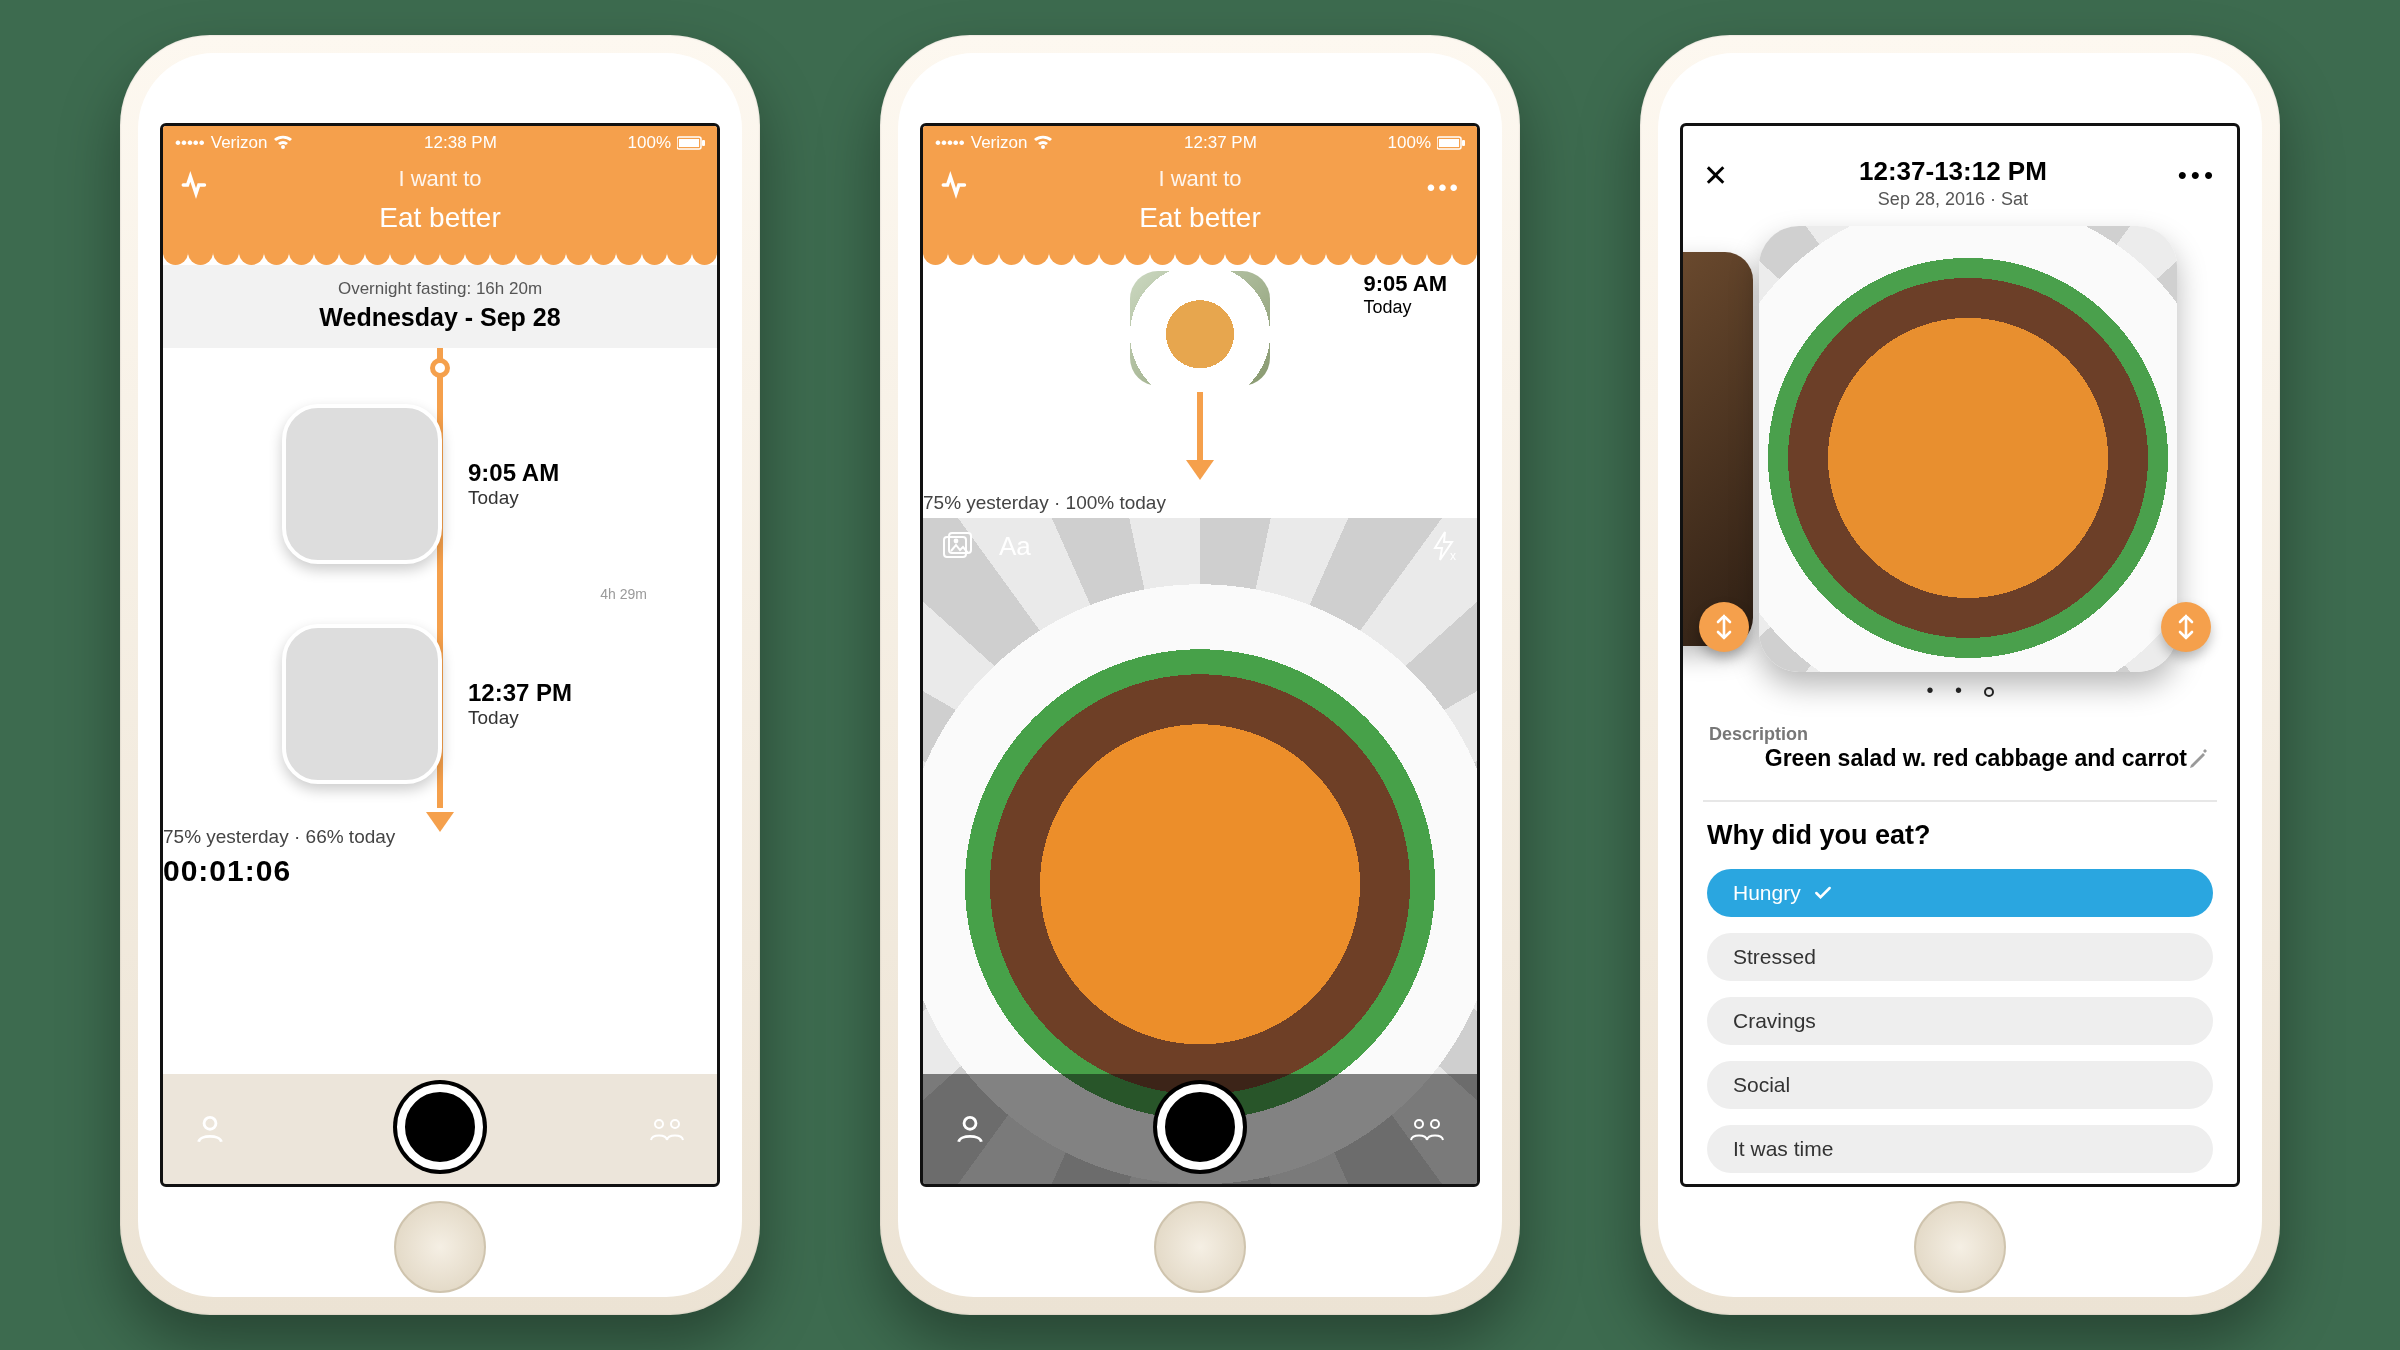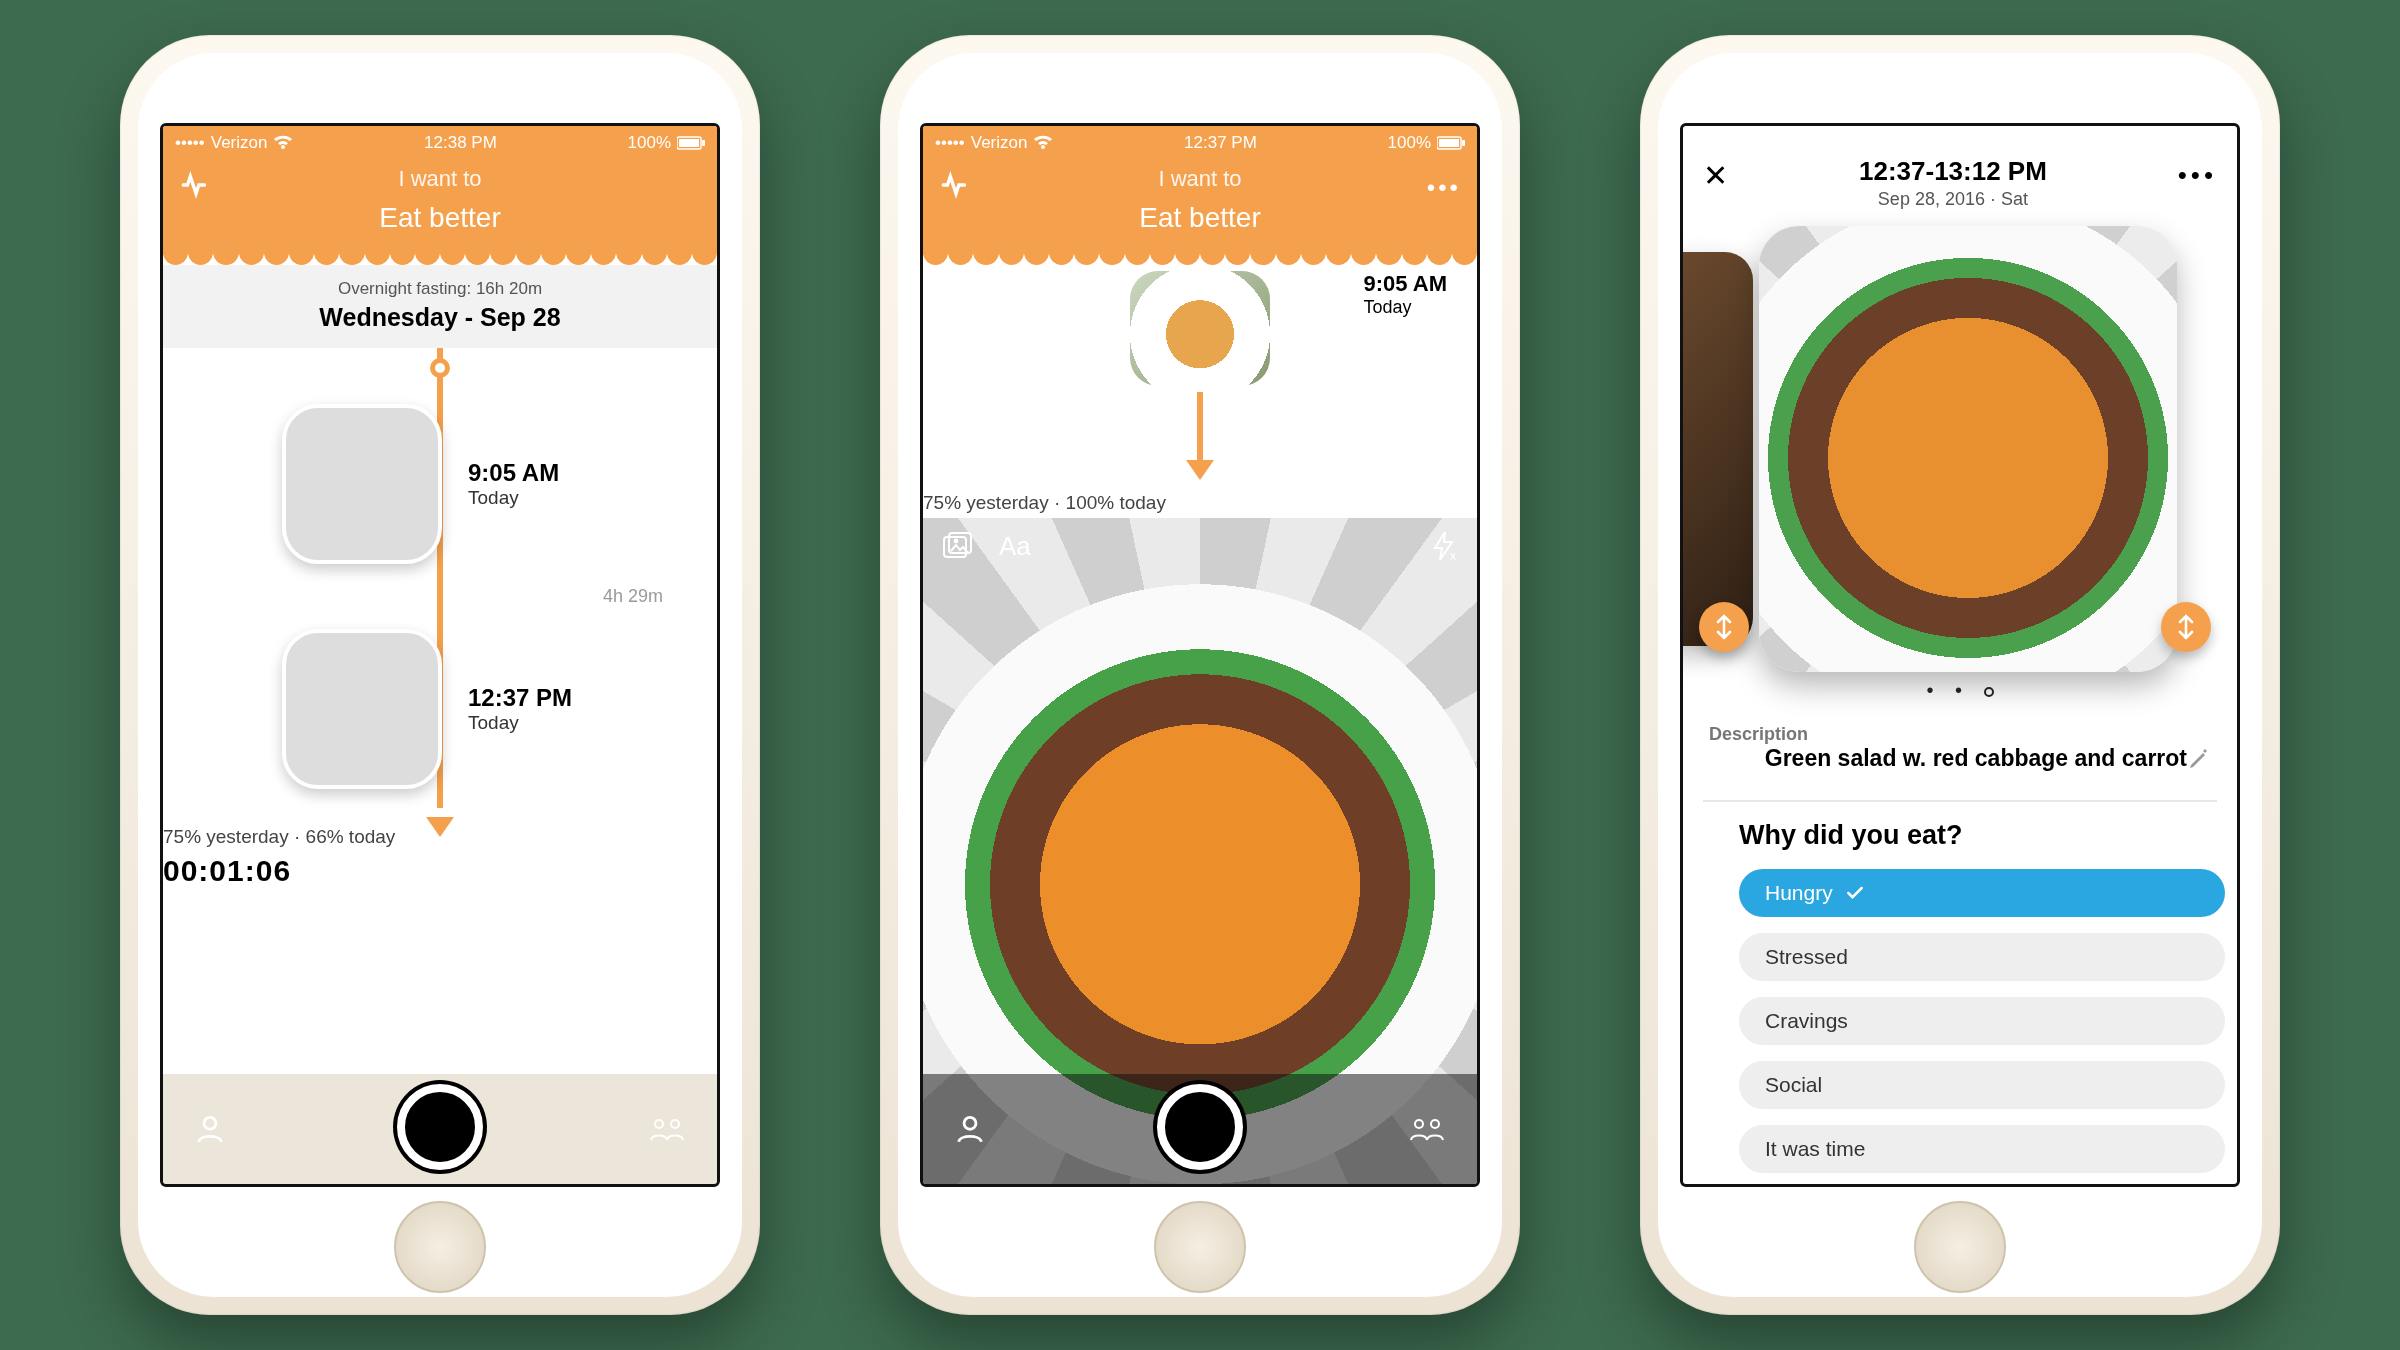--- a/index.html
+++ b/index.html
@@ -72,21 +72,21 @@
   .info-strip .fast { font-size:17px; color:#555; }
   .info-strip .date { font-size:25px; font-weight:700; margin-top:4px; }
   .timeline { position:relative; padding: 18px 0 8px; }
   .vline { position:absolute; left:50%; top:0; bottom:0; width:6px; background:#f5a04c; transform:translateX(-50%); }
   .dot { position:absolute; left:50%; top:10px; width:20px;height:20px;border-radius:50%;background:#fff;border:5px solid #f5a04c; transform:translateX(-50%);}
   .meal { display:flex; align-items:center; justify-content:center; gap:26px; margin:28px 0; position:relative; z-index:2;}
   .meal .thumb { width:160px;height:160px;border-radius:36px; box-shadow:0 6px 14px rgba(0,0,0,.2); background:#ddd; overflow:hidden; border:4px solid #fff;}
   .meal .meta { text-align:left; min-width:130px;}
   .meal .meta .t { font-size:24px; font-weight:700;}
   .meal .meta .d { font-size:19px; color:#333;}
-  .gap-label { text-align:right; color:#9a9a9a; font-size:18px; padding-right:54px; margin:-6px 0;}
+  .gap-label { text-align:right; color:#9a9a9a; font-size:14px; padding-right:70px; margin:-6px 0;}
   .arrowhead {
     width:0;height:0;border-left:14px solid transparent;border-right:14px solid transparent;border-top:20px solid #f5a04c;
     position:relative; left:50%; transform:translateX(-50%); z-index:2;
   }
   .stats-row { text-align:left; margin-top:18px; }
   .stats-row .pct { font-size:19px; color:#444; }
   .stats-row .timer { font-size:30px; font-weight:700; margin-top:6px; letter-spacing:1px;}
 
   .bottom-bar {
     position:absolute; bottom:0; left:0; right:0; height:110px;
@@ -152,21 +152,21 @@
     box-shadow:0 6px 12px rgba(0,0,0,.25);
   }
   .expand-left{ left:16px;} .expand-right{ right:26px;}
   .pager { position:absolute; bottom:4px; left:0; right:0; text-align:center; color:#222; font-size:20px; letter-spacing:8px;}
   .pager .hollow{ display:inline-block; width:10px;height:10px;border:2px solid #222;border-radius:50%; vertical-align:middle;}
   .desc-block{ padding:18px 26px 10px;font-weight:bold; }
   .desc-block .lbl{ color:#777; font-size:18px;}
   .desc-row{ display:flex; justify-content:flex-end; align-items:center; margin-top:0;}
   .desc-row .txt{ font-size:23px; }
   .divider{ height:2px;background:#e7e7e7; margin:18px 20px;}
-  .why{ padding:0 12px;margin-left:44px;}
+  .why{ padding:0 24px;}
   .why h3{ font-size:27px; font-weight:800; margin:10px 0 18px;}
   .chips{ display:flex; flex-wrap:wrap; gap:16px;flex-direction:column;}
   .chip{ background:#eee; color:#333; border-radius:30px; padding:12px 26px; font-size:21px;}
   .chip.sel{ background:#2aa6e0; color:#fff; display:flex; align-items:center; gap:12px;}
 
   
   svg{display:block}
 </style>
 </head>
 <body>

